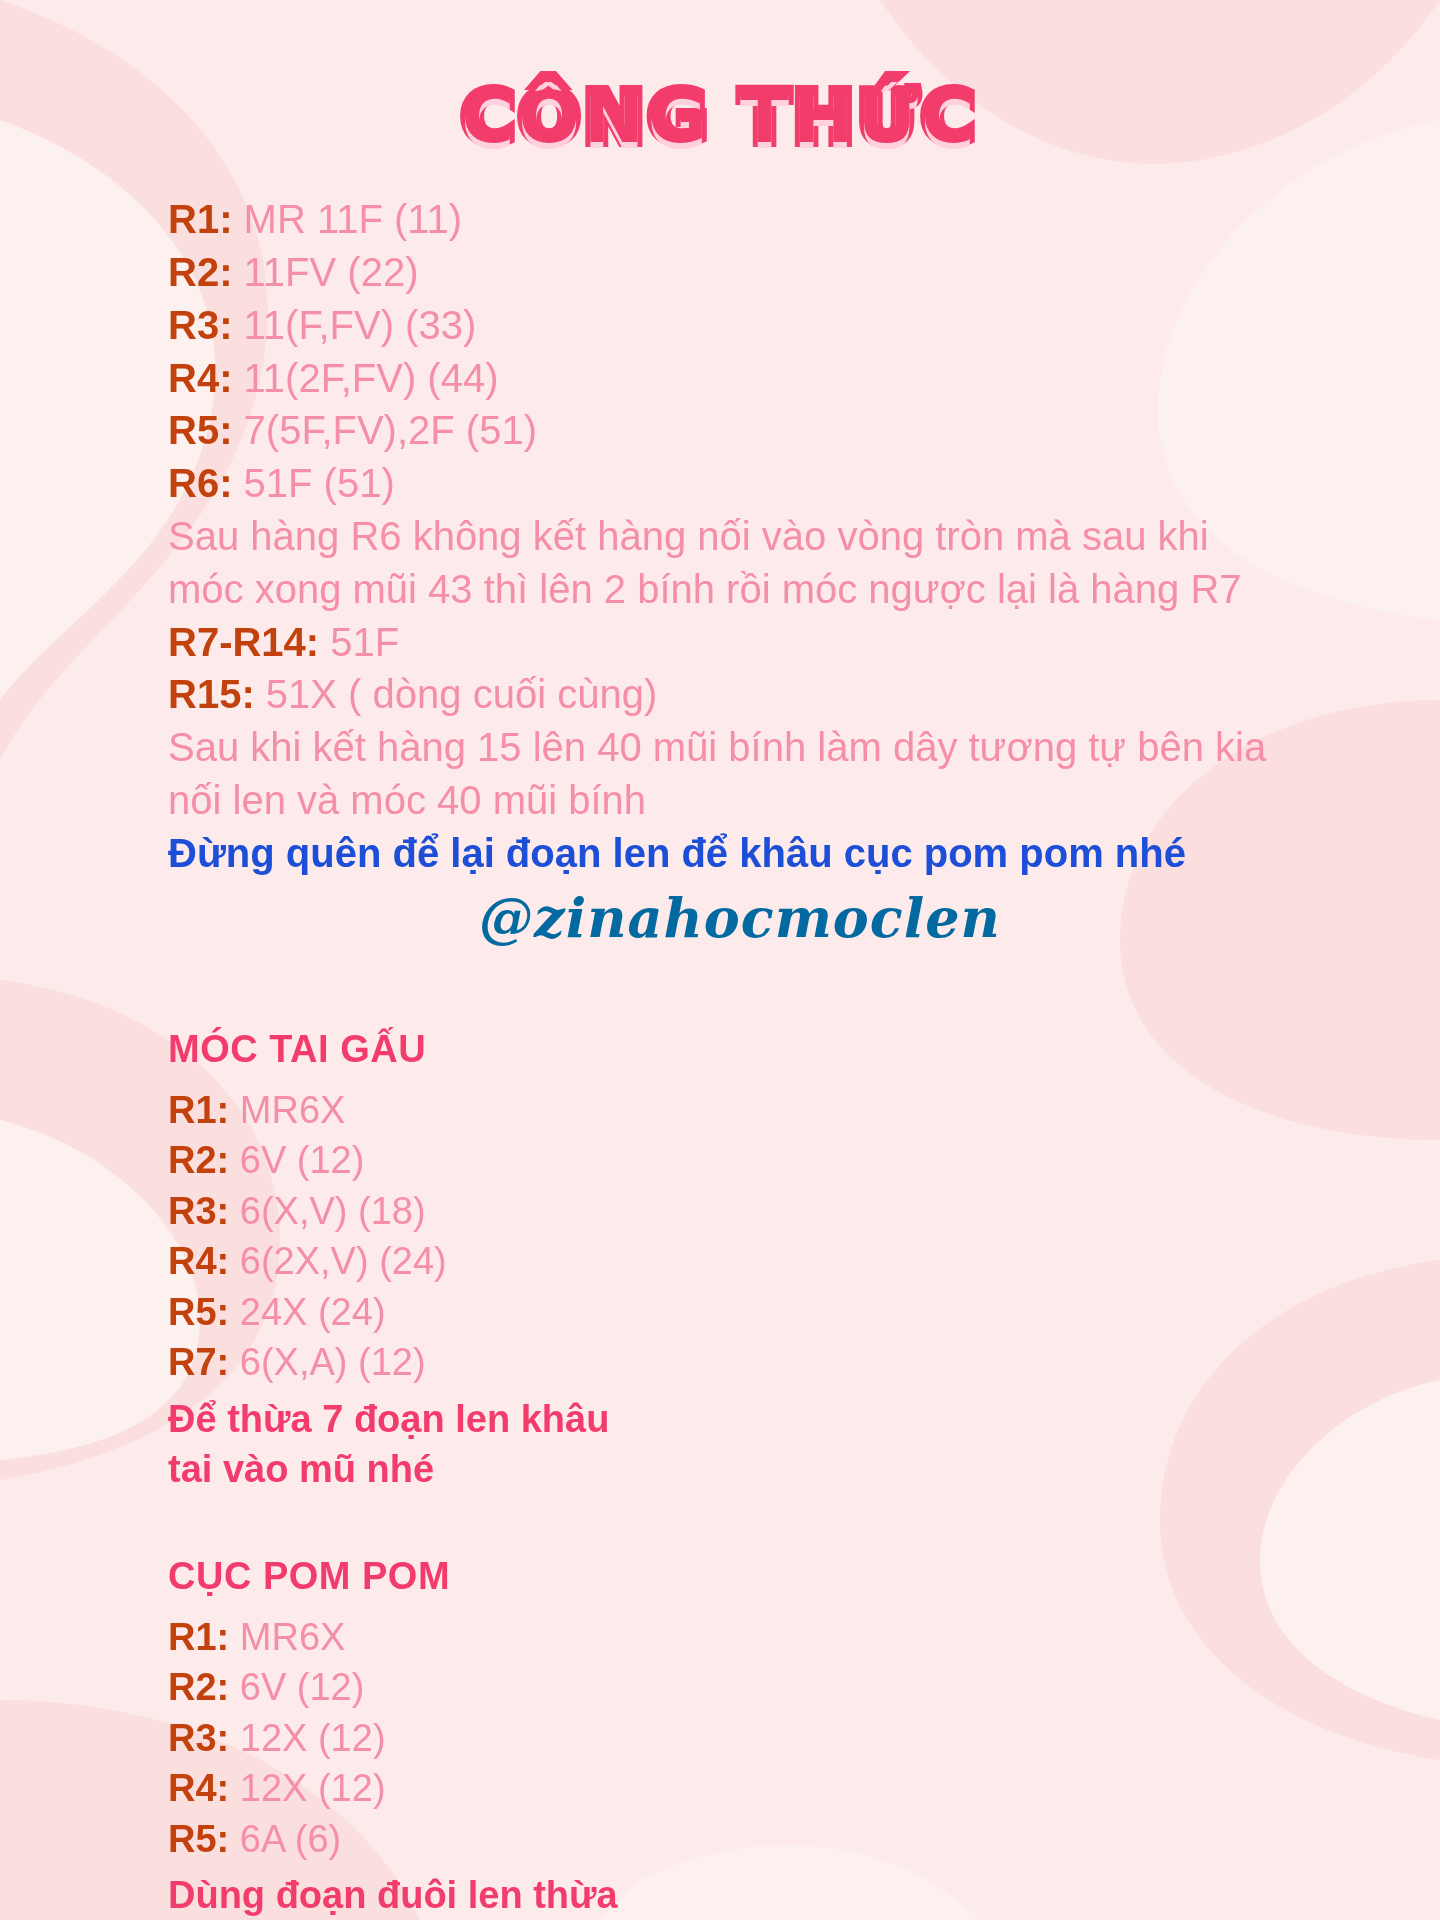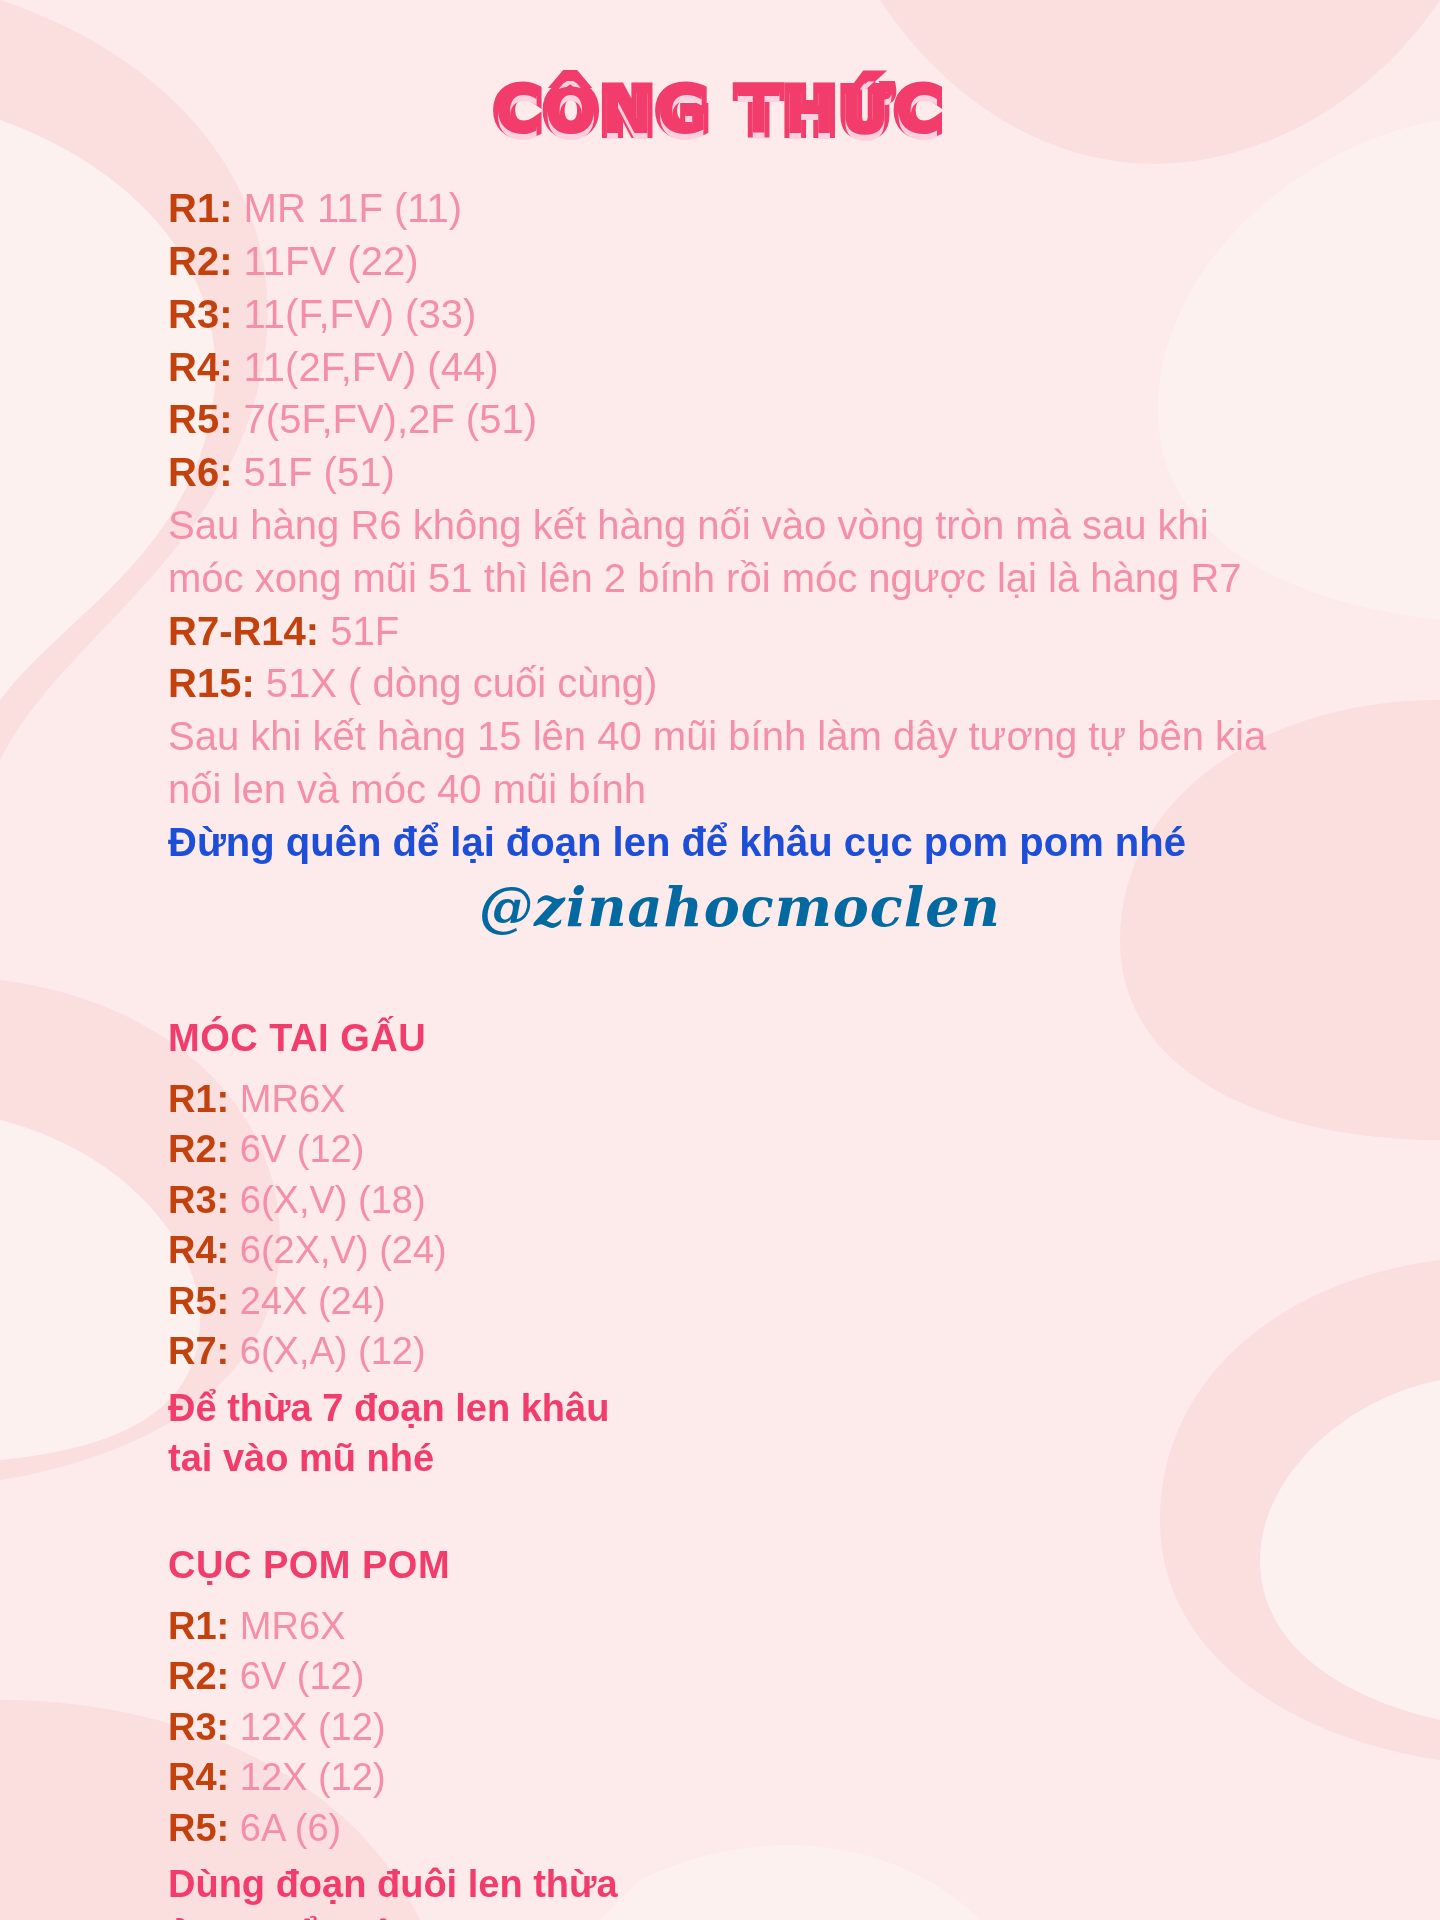--- a/index.html
+++ b/index.html
@@ -34,21 +34,21 @@
 
   
   .title-wrap {
     text-align: center;
     padding-top: 78px;
   }
   .title {
     display: inline-block;
     font-family: "DejaVu Sans", sans-serif;
     font-weight: bold;
-    font-size: 62px;
+    font-size: 72px;
     letter-spacing: 4px;
     color: #f23c6b;
     text-transform: uppercase;
     -webkit-text-stroke: 10px #f23c6b;
     paint-order: stroke fill;
     text-shadow: 0 6px 0 #ffd0dd;
     line-height: 1.1;
   }
 
   
@@ -143,21 +143,21 @@
   </div>
 
   <div class="recipe">
     <div class="line"><span class="lbl">R1:</span> <span>MR 11F (11)</span></div>
     <div class="line"><span class="lbl">R2:</span> <span>11FV (22)</span></div>
     <div class="line"><span class="lbl">R3:</span> <span>11(F,FV) (33)</span></div>
     <div class="line"><span class="lbl">R4:</span> <span>11(2F,FV) (44)</span></div>
     <div class="line"><span class="lbl">R5:</span> <span>7(5F,FV),2F (51)</span></div>
     <div class="line"><span class="lbl">R6:</span> <span>51F (51)</span></div>
 
-    <div class="line para">Sau hàng R6 không kết hàng nối vào vòng tròn mà sau khi móc xong mũi 51 thì lên 2 bính rồi móc ngược lại là hàng R7</div>
+    <div class="line para">Sau hàng R6 không kết hàng nối vào vòng tròn mà sau khi móc xong mũi 43 thì lên 2 bính rồi móc ngược lại là hàng R7</div>
 
     <div class="line"><span class="lbl">R7-R14:</span> <span>51F</span></div>
     <div class="line"><span class="lbl">R15:</span> <span>51X ( dòng cuối cùng)</span></div>
 
     <div class="line para">Sau khi kết hàng 15 lên 40 mũi bính làm dây tương tự bên kia nối len và móc 40 mũi bính</div>
     <div class="line note-strong">Đừng quên để lại đoạn len để khâu cục pom pom nhé</div>
   </div>
 
   <div class="handle-wrap">
     <span class="handle">@zinahocmoclen</span>

